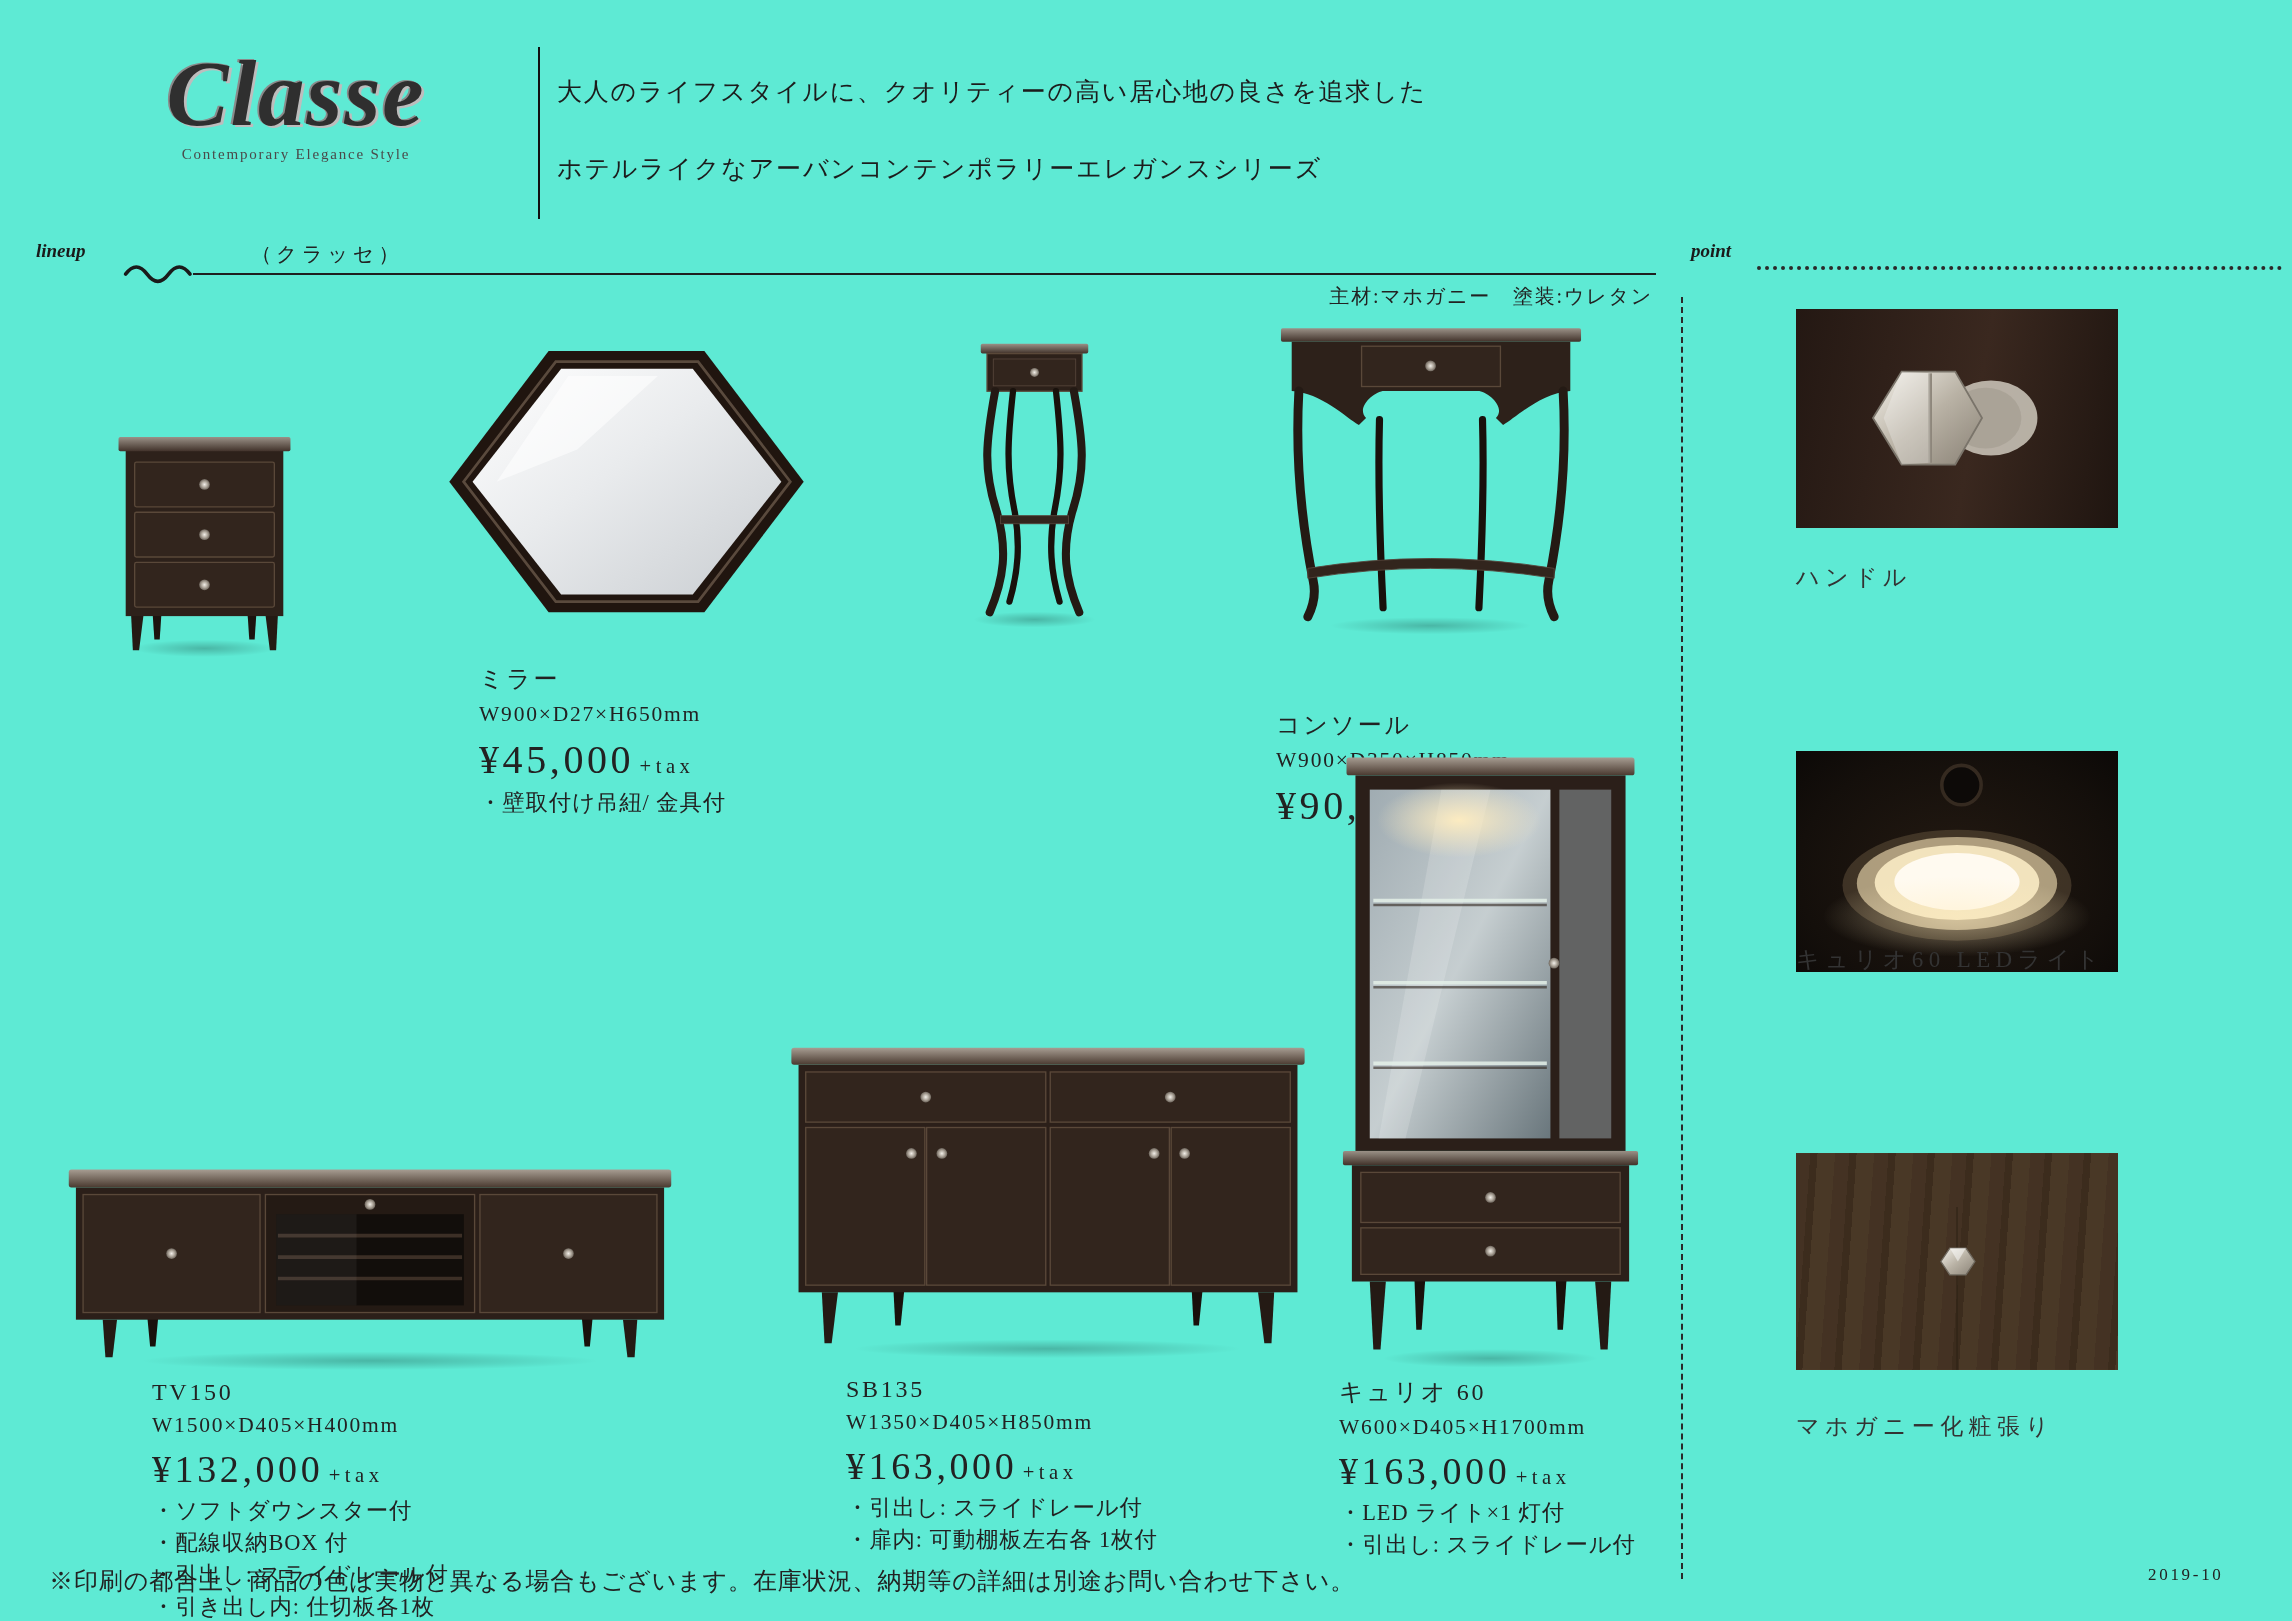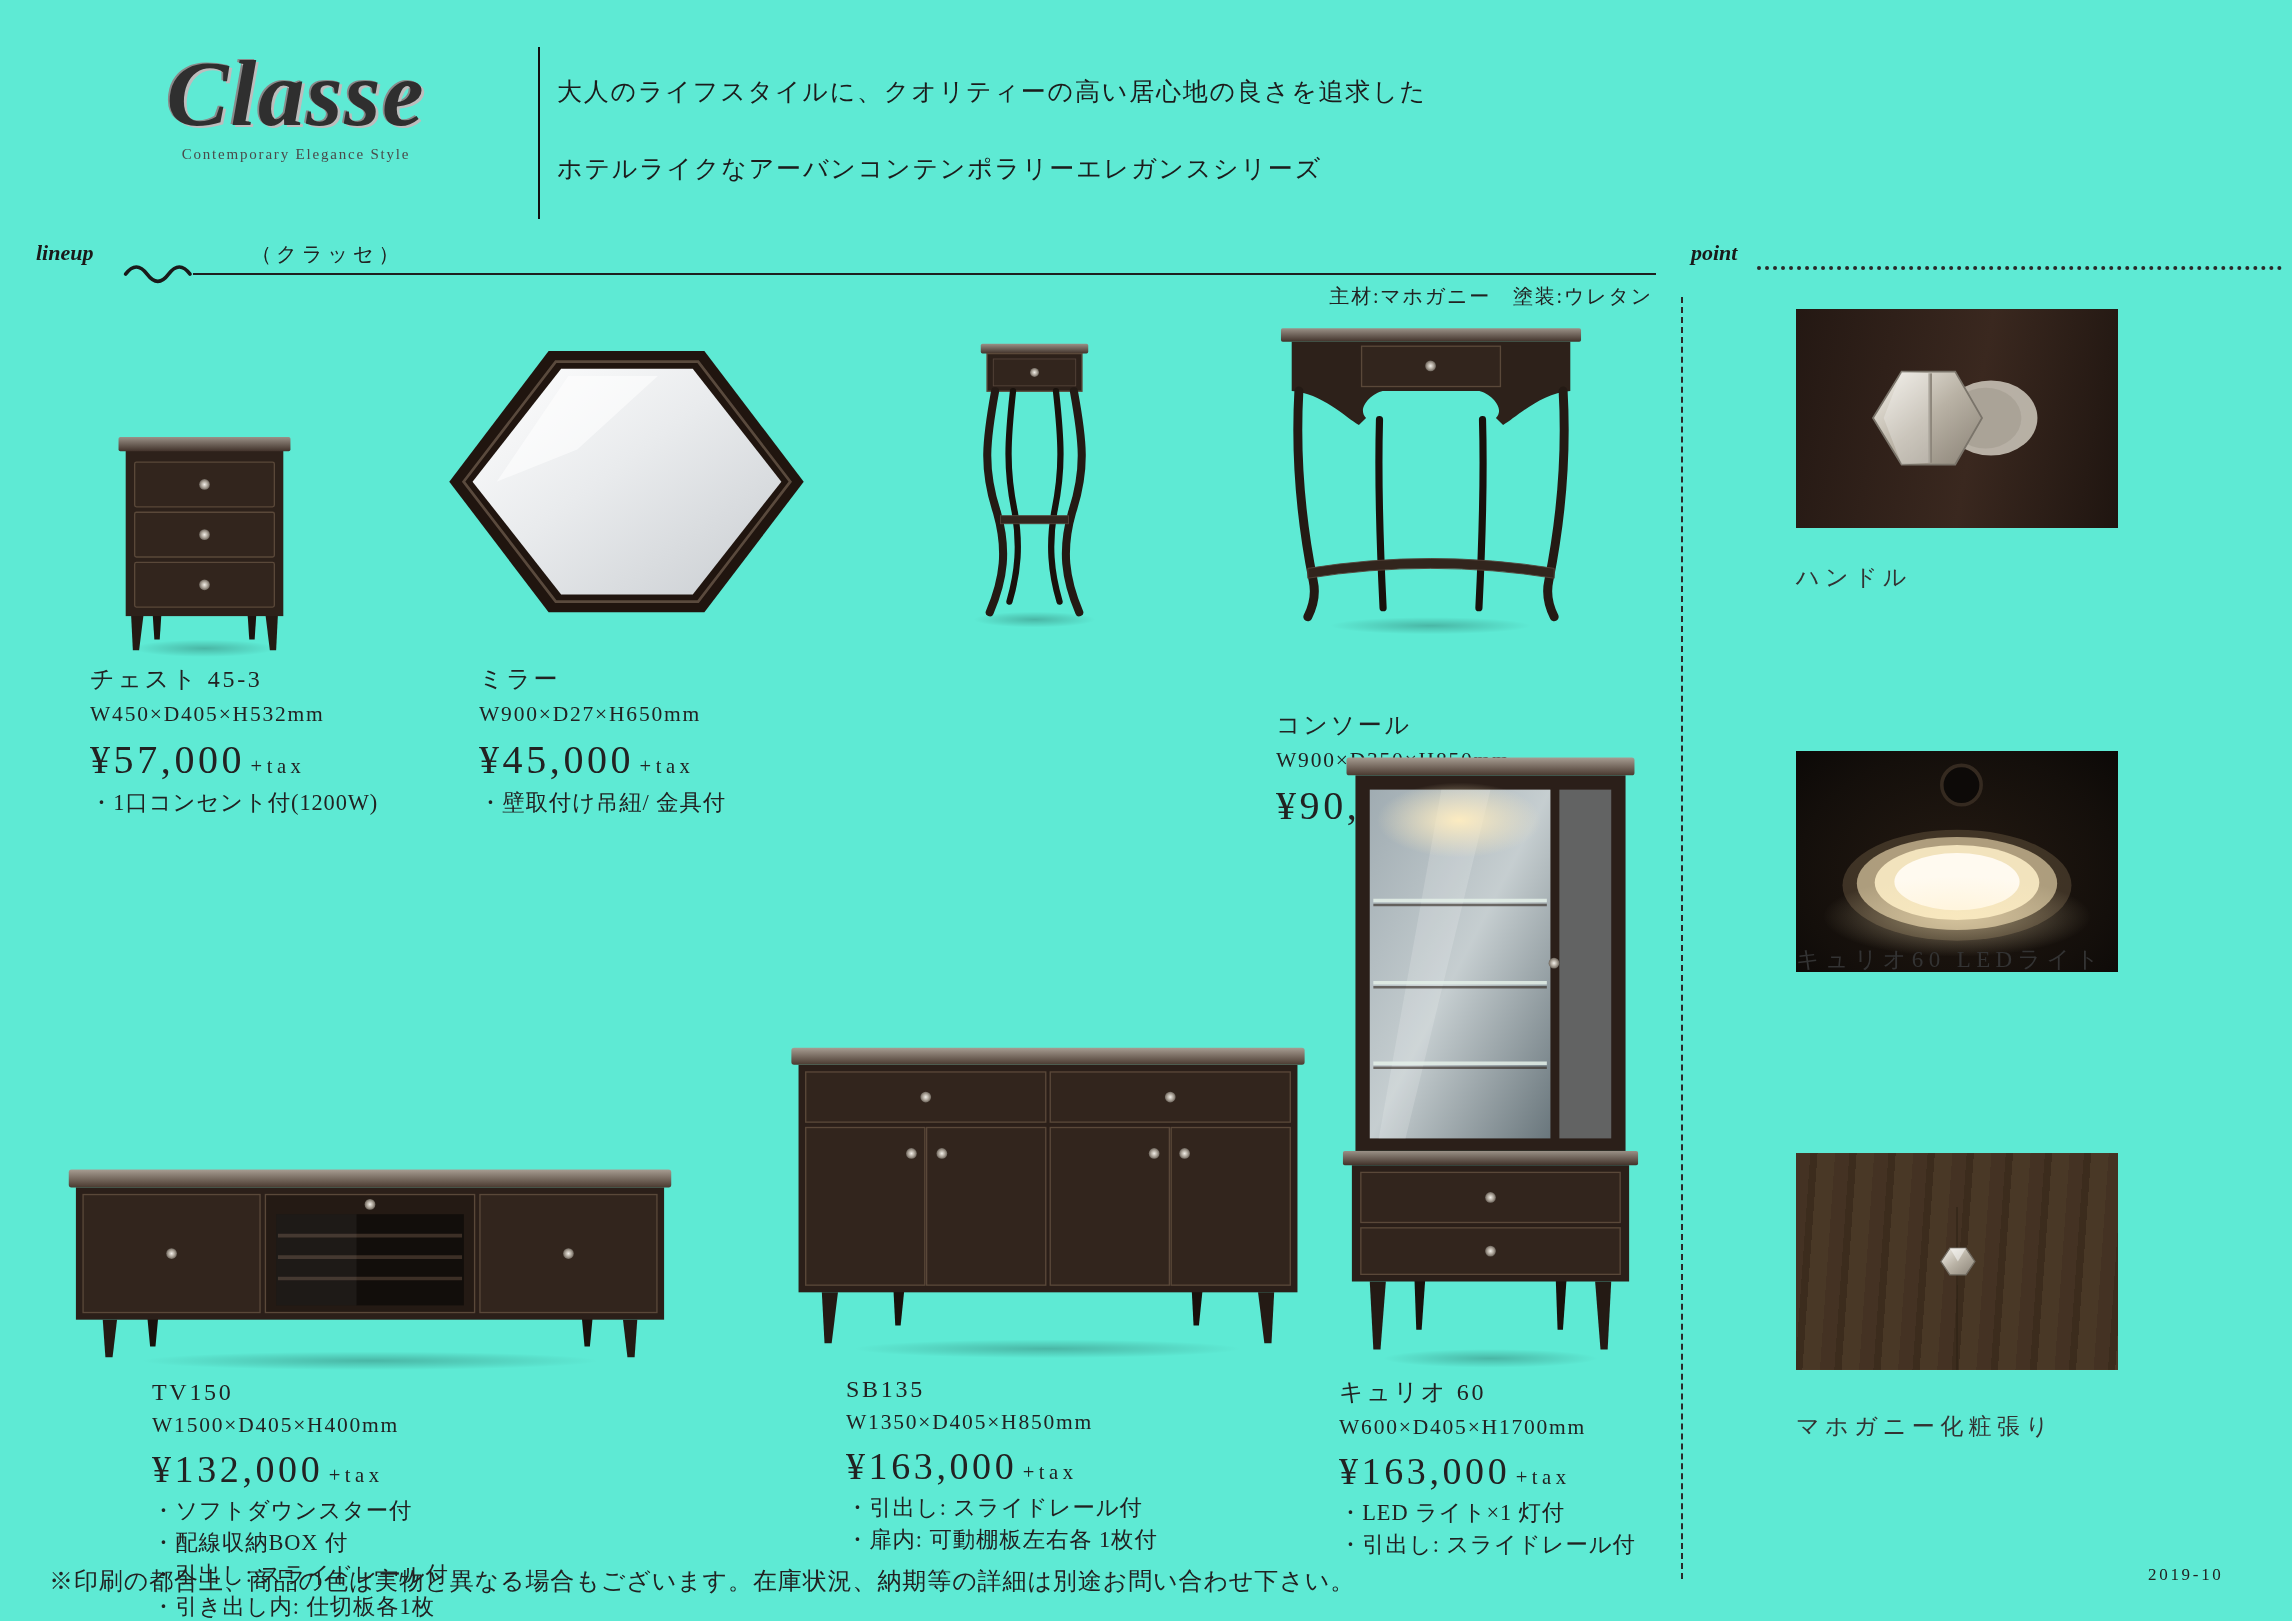--- a/index.html
+++ b/index.html
@@ -18,21 +18,21 @@
     color:#2f2f2f; letter-spacing:1.8px;
     text-shadow:2.7px 1.8px 0 #bdbdbd, -1.8px -0.9px 0 #8a8a8a;
   }
   .logo-sub { font-size:15px; letter-spacing:1.8px; color:#4a4a4a; margin-top:1px; }
   .header-divider { left:538px; top:47px; height:172px; width:0; border-left:2.7px solid #111; }
   .tagline { left:557px; font-size:25px; letter-spacing:1.8px; color:#1c1c1c; white-space:nowrap; }
   .tagline.l1 { top:75px; }
   .tagline.l2 { top:152px; }
 
   
-  .script-label { font-style:italic; font-weight:bold; font-size:22px; color:#1a1a1a; }
+  .script-label { font-style:italic; font-weight:bold; font-size:19px; color:#1a1a1a; }
   .lineup-label { left:36px; top:240px; }
   .series-kana { left:251px; top:240px; font-size:20.6px; letter-spacing:4.5px; color:#222; }
   .lineup-line { left:193px; top:273px; width:1463px; height:0; border-top:2.7px solid #1f1f1f; }
   .materials { left:1236px; top:283px; width:417px; text-align:right; font-size:20px; letter-spacing:1.8px; }
   .point-label { left:1691px; top:240px; }
   .point-dotted { left:1757px; top:266px; width:525px; height:0; border-top:4.5px dotted #2a2a2a; }
   .v-divider { left:1681px; top:297px; height:1282px; width:0; border-left:2.7px dashed #2a2a2a; }
 
   
   .p-name { font-size:24px; letter-spacing:2.7px; white-space:nowrap; }
@@ -137,30 +137,20 @@
     <rect x="14" y="20" width="192" height="16" rx="2" fill="url(#gTop)"></rect>
     <g fill="#32251d" stroke="#5a4839" stroke-width="1.5">
       <rect x="32" y="48" width="156" height="50" rx="2"></rect>
       <rect x="32" y="104" width="156" height="50" rx="2"></rect>
       <rect x="32" y="160" width="156" height="50" rx="2"></rect>
     </g>
     <circle cx="110" cy="73" r="6" fill="url(#gKnob)"></circle>
     <circle cx="110" cy="129" r="6" fill="url(#gKnob)"></circle>
     <circle cx="110" cy="185" r="6" fill="url(#gKnob)"></circle>
   </svg>
-  <div class="abs" style="left:90px; top:663px;">
-    <div class="p-name">チェスト 45-3</div>
-    <div class="p-size">W450×D405×H532mm</div>
-    <div class="p-price-row">
-      <span class="p-price">¥57,000</span><span class="p-tax">+tax</span>
-    </div>
-    <div class="p-feats">
-      <div class="p-feat">・1口コンセント付(1200W)</div>
-    </div>
-  </div>
 
   <svg class="abs" style="left:443px; top:342px;" width="367" height="282" viewBox="0 0 410 315">
     <polygon points="118,10 292,10 403,156 292,302 118,302 7,156" fill="#20150f"></polygon>
     <polygon points="126,22 285,22 388,156 285,290 126,290 23,156" fill="none" stroke="#5a4a3d" stroke-width="3"></polygon>
     <polygon points="132,30 279,30 378,156 279,282 132,282 33,156" fill="url(#gMirror)"></polygon>
     <polygon points="140,38 240,38 150,120 60,156" fill="#ffffff" opacity="0.55"></polygon>
   </svg>
   <div class="abs" style="left:479px; top:663px;">
     <div class="p-name">ミラー</div>
     <div class="p-size">W900×D27×H650mm</div>

